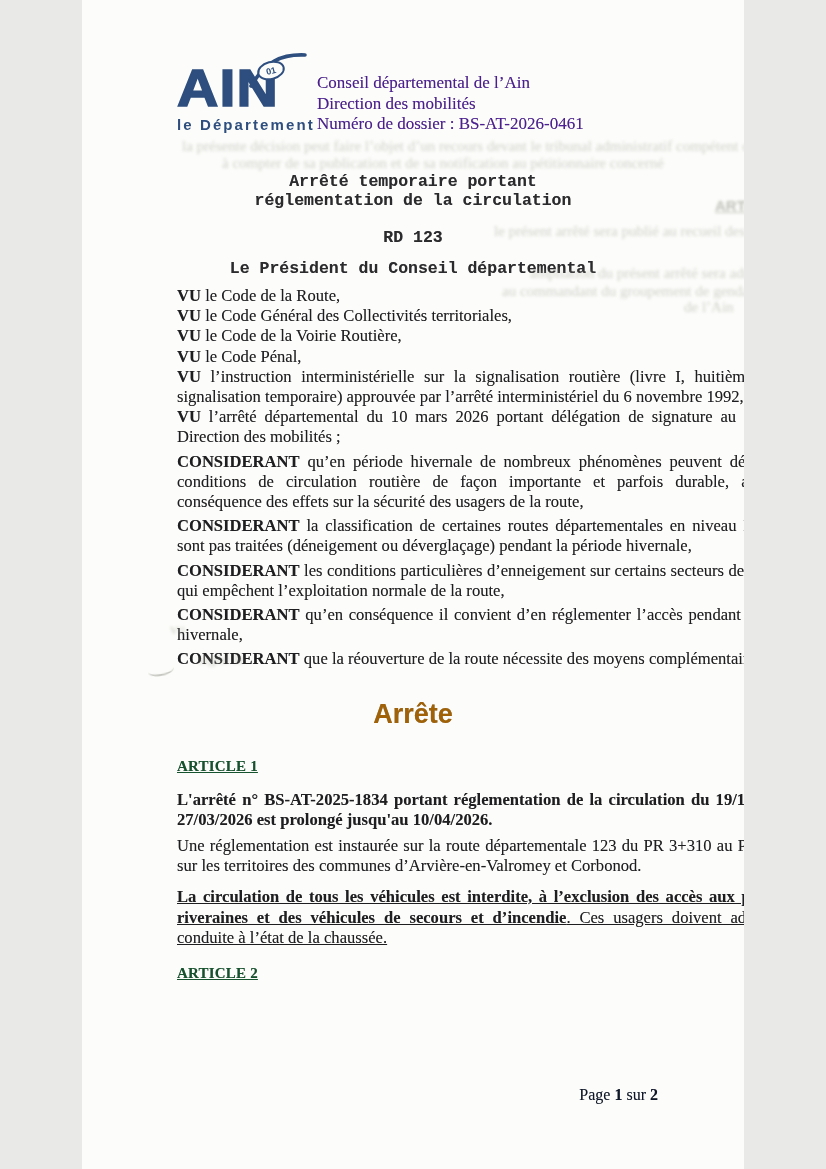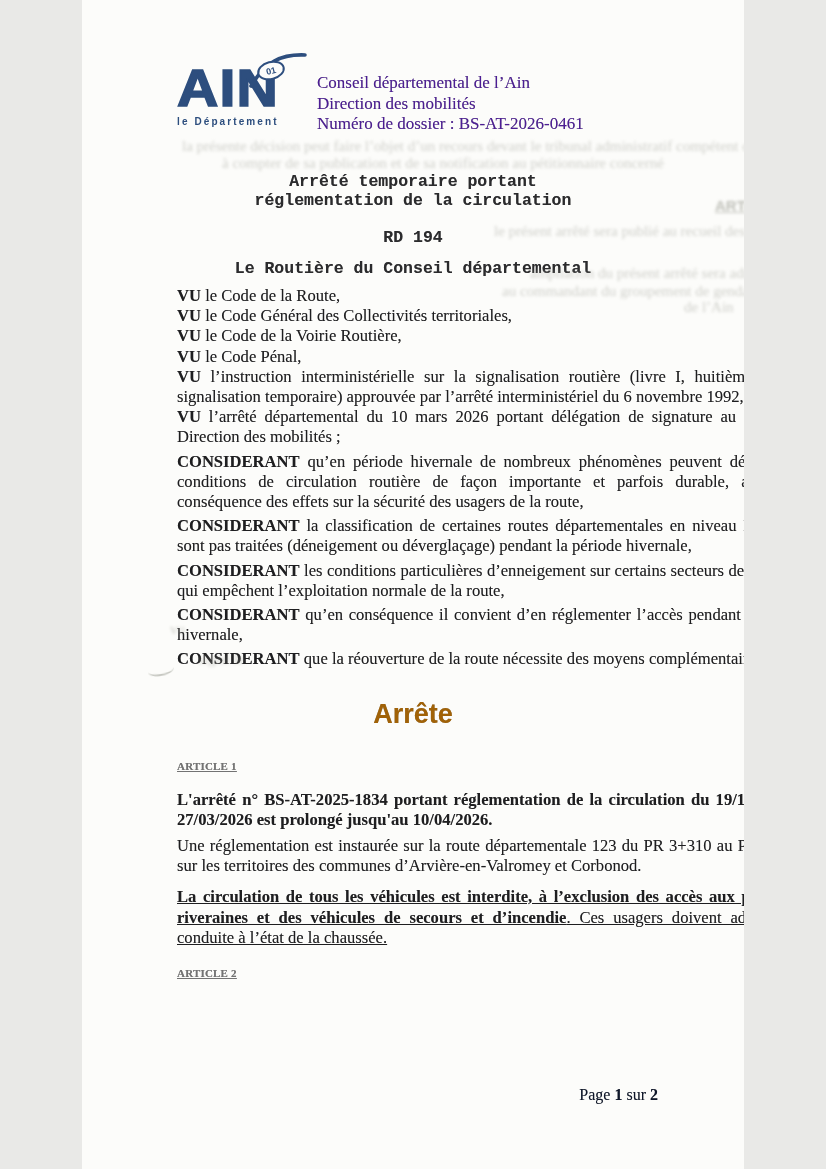--- a/index.html
+++ b/index.html
@@ -18,21 +18,21 @@
     transform:scaleX(1.1);transform-origin:left center;display:inline-block;
   }
   .logo-badge{
     position:absolute;left:80px;top:-3px;width:24px;height:15px;border:2px solid #2d4e7e;
     border-radius:50%;transform:rotate(-14deg);display:flex;align-items:center;justify-content:center;
     font-family:"Liberation Sans", sans-serif;font-weight:bold;font-size:9px;color:#2d4e7e;
     background:#fcfcfa;text-shadow:none;
   }
   .logo-swoosh{position:absolute;left:70px;top:-16px;width:62px;height:42px;}
   .logo-tagline{
-    font-family:"Liberation Sans", sans-serif;font-weight:bold;font-size:10px;
+    font-family:"Liberation Sans", sans-serif;font-weight:bold;font-size:15px;
     letter-spacing:2.1px;color:#2d4e7e;margin-top:4px;white-space:nowrap;text-shadow:none;
   }
   .agency{margin-left:8px;margin-top:9px;font-size:17px;line-height:20.5px;color:#4c1d95;}
   
   .title-block{
     position:absolute;top:172px;left:0;width:100%;text-align:center;
     font-family:Liberation Mono, monospace;font-weight:bold;font-size:16.5px;
     line-height:19px;color:#2b2b2d;
   }
   .title-road{margin-top:18px;}
@@ -45,22 +45,22 @@
   .lead{font-weight:bold;}
   
   .decree-heading{
     position:absolute;top:699px;left:0;width:100%;text-align:center;
     font-family:"Liberation Sans", sans-serif;font-weight:bold;font-size:27px;color:#a16207;
   }
   .article{position:absolute;left:95px;width:637px;font-size:16.6px;line-height:20.6px;}
   .article-1{top:756px;}
   .article-2{top:963px;}
   .article h3{
-    margin:0;font-size:11px;font-weight:bold;text-decoration:underline;
-    letter-spacing:.2px;color:#737373;
+    margin:0;font-size:15px;font-weight:bold;text-decoration:underline;
+    letter-spacing:.2px;color:#14532d;
   }
   .article p{margin:0;text-align:justify;}
   .a1-p1{margin-top:13px !important;font-weight:bold;}
   .a1-p2{margin-top:5px !important;}
   .a1-p3{margin-top:10px !important;text-decoration:underline;}
   .a2-p1{margin-top:17px !important;}
   
   .page-footer{position:absolute;top:1086px;right:86px;font-size:16px;color:#0f172a;}
   .page-footer b{font-weight:bold;}
   
@@ -93,22 +93,22 @@
     <div class="agency">
       <div>Conseil départemental de l’Ain</div>
       <div>Direction des mobilités</div>
       <div>Numéro de dossier : BS-AT-2026-0461</div>
     </div>
   </div>
 
   <div class="title-block">
     <div>Arrêté temporaire portant</div>
     <div>réglementation de la circulation</div>
-    <div class="title-road">RD 194</div>
-    <div class="title-issuer">Le Routière du Conseil départemental</div>
+    <div class="title-road">RD 123</div>
+    <div class="title-issuer">Le Président du Conseil départemental</div>
   </div>
 
   <div class="preamble">
     <p class="single"><span class="lead">VU</span> <span>le Code de la Route,</span></p>
     <p class="single"><span class="lead">VU</span> <span>le Code Général des Collectivités territoriales,</span></p>
     <p class="single"><span class="lead">VU</span> <span>le Code de la Voirie Routière,</span></p>
     <p class="single"><span class="lead">VU</span> <span>le Code Pénal,</span></p>
     <p><span class="lead">VU</span> <span>l’instruction interministérielle sur la signalisation routière (livre I, huitième partie : signalisation temporaire) approuvée par l’arrêté interministériel du 6 novembre 1992,</span></p>
     <p><span class="lead">VU</span> <span>l’arrêté départemental du 10 mars 2026 portant délégation de signature au sein de la Direction des mobilités ;</span></p>
     <p class="csd"><span class="lead">CONSIDERANT</span> <span>qu’en période hivernale de nombreux phénomènes peuvent dégrader les conditions de circulation routière de façon importante et parfois durable, avec pour conséquence des effets sur la sécurité des usagers de la route,</span></p>

